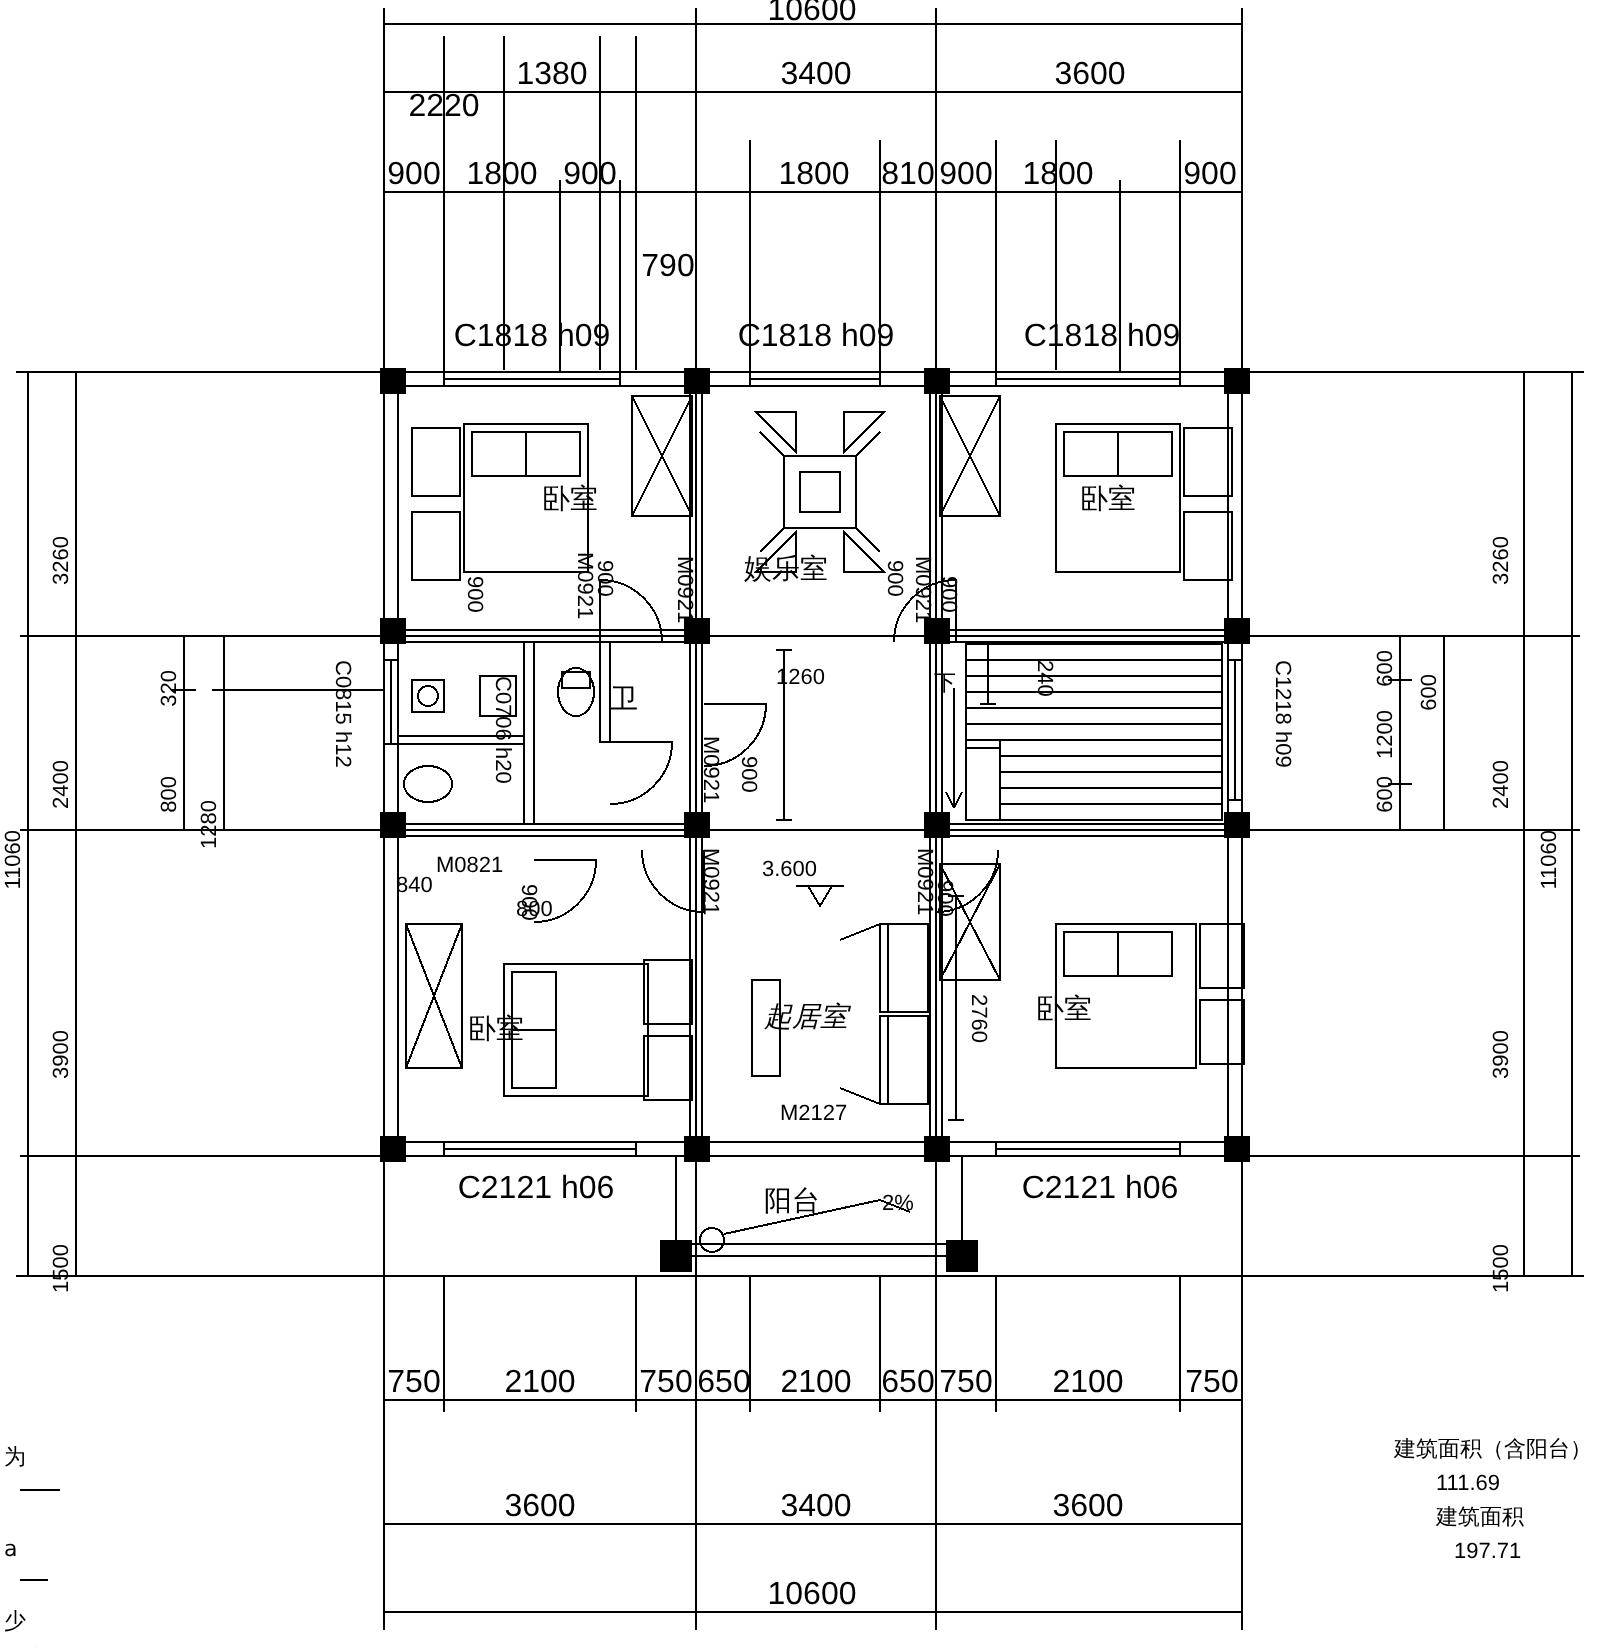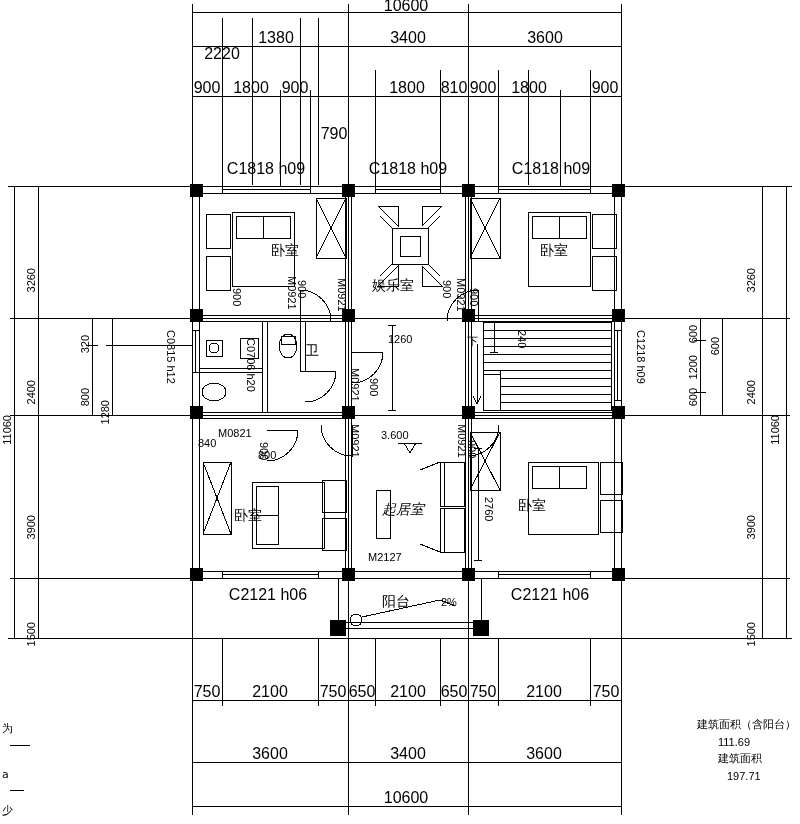--- a/index.html
+++ b/index.html
@@ -482,21 +482,21 @@
   <div class="txt" style="left:245px;top:338px;writing-mode:vertical-rl;">C0706 h20</div>
   <div class="txt" style="left:635px;top:330px;writing-mode:vertical-rl;">C1218 h09</div>
 
   <div class="txt" style="left:286px;top:276px;writing-mode:vertical-rl;">M0921</div>
   <div class="txt" style="left:336px;top:278px;writing-mode:vertical-rl;">M0921</div>
   <div class="txt" style="left:455px;top:278px;writing-mode:vertical-rl;">M0921</div>
   <div class="txt" style="left:349px;top:368px;writing-mode:vertical-rl;">M0921</div>
   <div class="txt" style="left:349px;top:424px;writing-mode:vertical-rl;">M0921</div>
   <div class="txt" style="left:456px;top:424px;writing-mode:vertical-rl;">M0921</div>
   <div class="txt" style="left:218px;top:428px;">M0821</div>
-  <div class="txt" style="left:368px;top:552px;">M2127</div>
+  <div class="txt" style="left:390px;top:552px;">M2127</div>
 
   <div class="txt cn big" style="left:271px;top:245px;">卧室</div>
   <div class="txt cn big" style="left:540px;top:245px;">卧室</div>
   <div class="txt cn big" style="left:372px;top:240px;margin-top:40px;">娱乐室</div>
   <div class="txt cn big" style="left:305px;top:345px;">卫</div>
   <div class="txt cn big" style="left:234px;top:510px;">卧室</div>
   <div class="txt cn big" style="left:518px;top:500px;">卧室</div>
   <div class="txt cn big" style="left:382px;top:504px;font-style:italic;">起居室</div>
   <div class="txt cn big" style="left:382px;top:596px;">阳台</div>
   <div class="txt" style="left:441px;top:597px;">2%</div>

